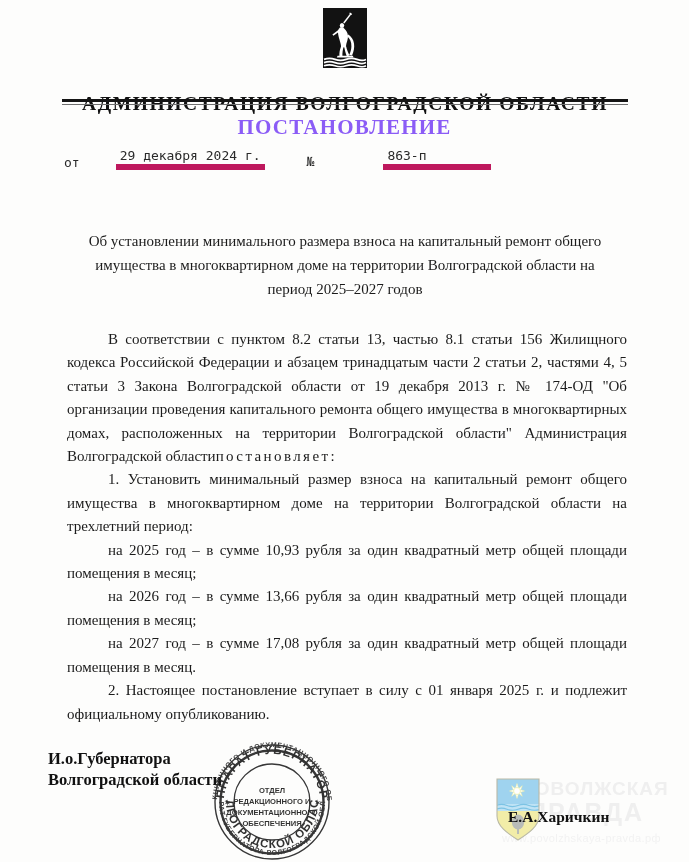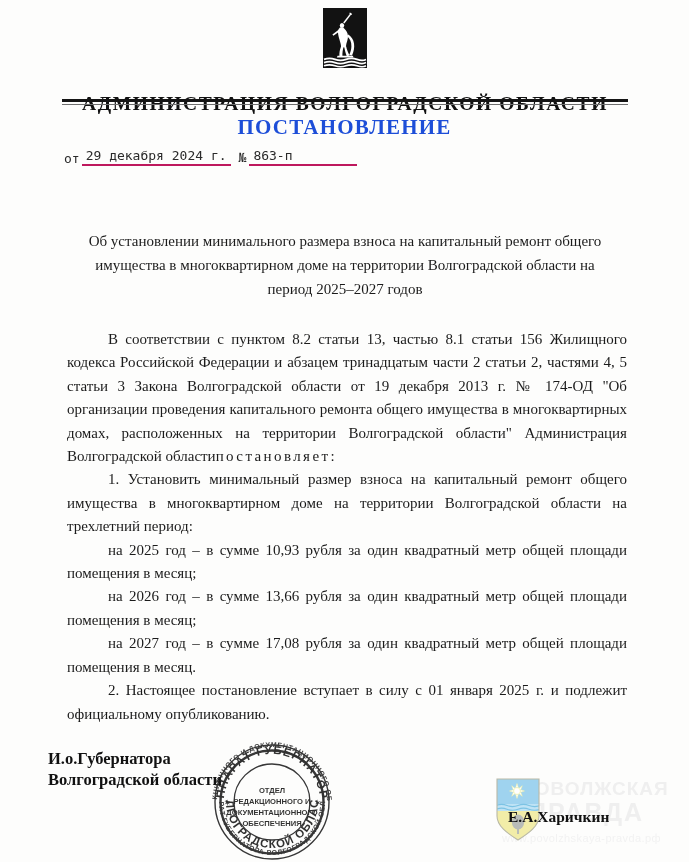--- a/index.html
+++ b/index.html
@@ -72,44 +72,45 @@
 
   .doc-kind {
     position: absolute;
     left: 0; right: 0;
     top: 115px;
     text-align: center;
     font-family: "Liberation Serif", serif;
     font-weight: bold;
     font-size: 21px;
     letter-spacing: 1.2px;
-    color: #1d4ed8;
+    color: #8b5cf6;
   }
 
   
   .datenum {
     position: absolute;
     left: 64px;
     top: 148px;
     font-family: "DejaVu Sans Mono", monospace;
     font-size: 13px;
     color: #2a2a2a;
     display: flex;
     align-items: flex-end;
     white-space: nowrap;
+    gap: 34px;
   }
   .datenum .prefix { padding-right: 2px; }
   .datenum .field {
-    border-bottom: 2px solid #be185d;
+    border-bottom: 6px solid #be185d;
     padding: 0 4px 1px 4px;
     display: inline-block;
   }
   .datenum .field.date { min-width: 148px; }
   .datenum .nosym { padding: 0 3px 1px 8px; }
-  .datenum .field.num { min-width: 108px; }
+  .datenum .field.num { min-width: 108px; margin-left: 32px; }
 
   
   .subject {
     position: absolute;
     left: 80px;
     top: 229px;
     width: 530px;
     text-align: center;
     font-size: 15px;
     line-height: 24px;

